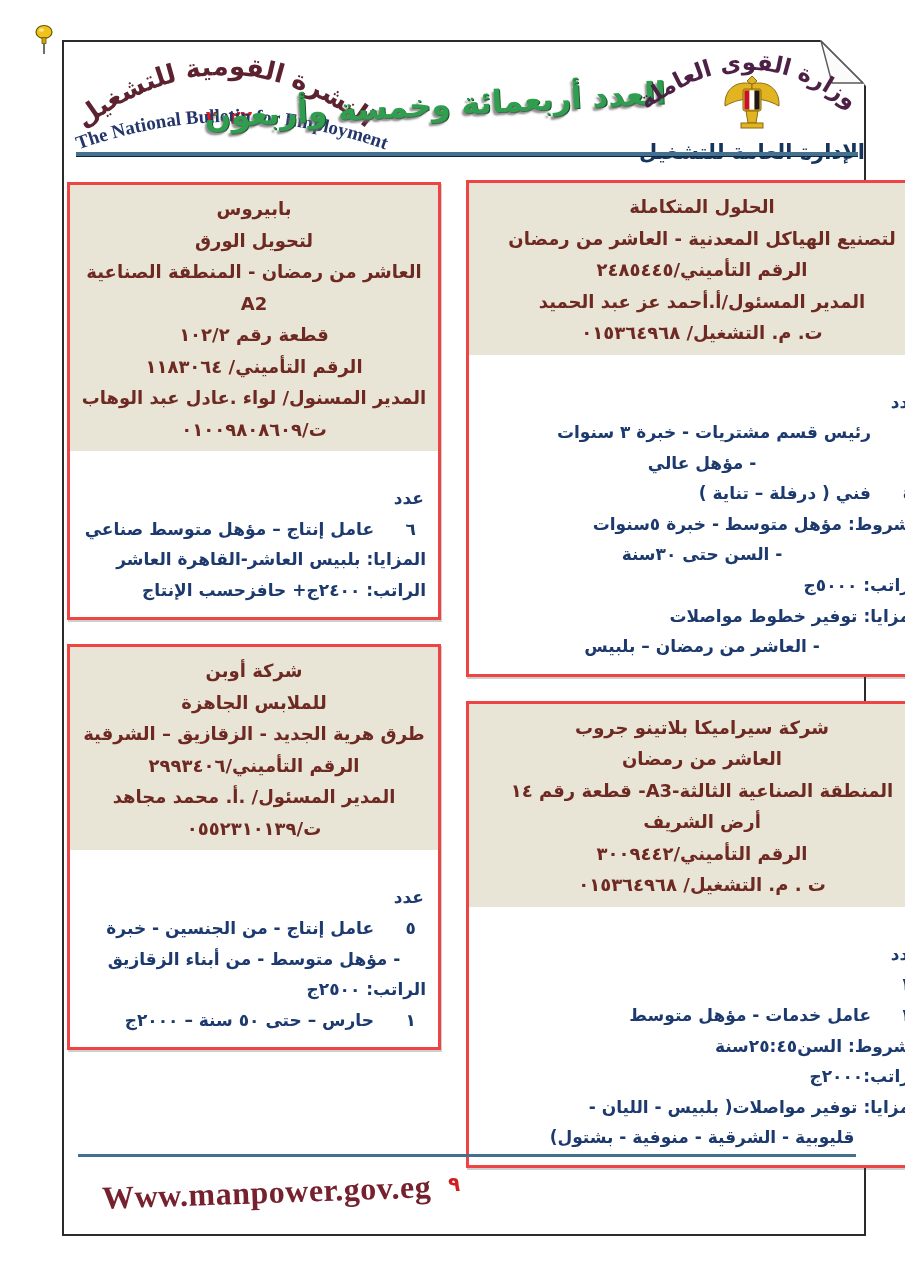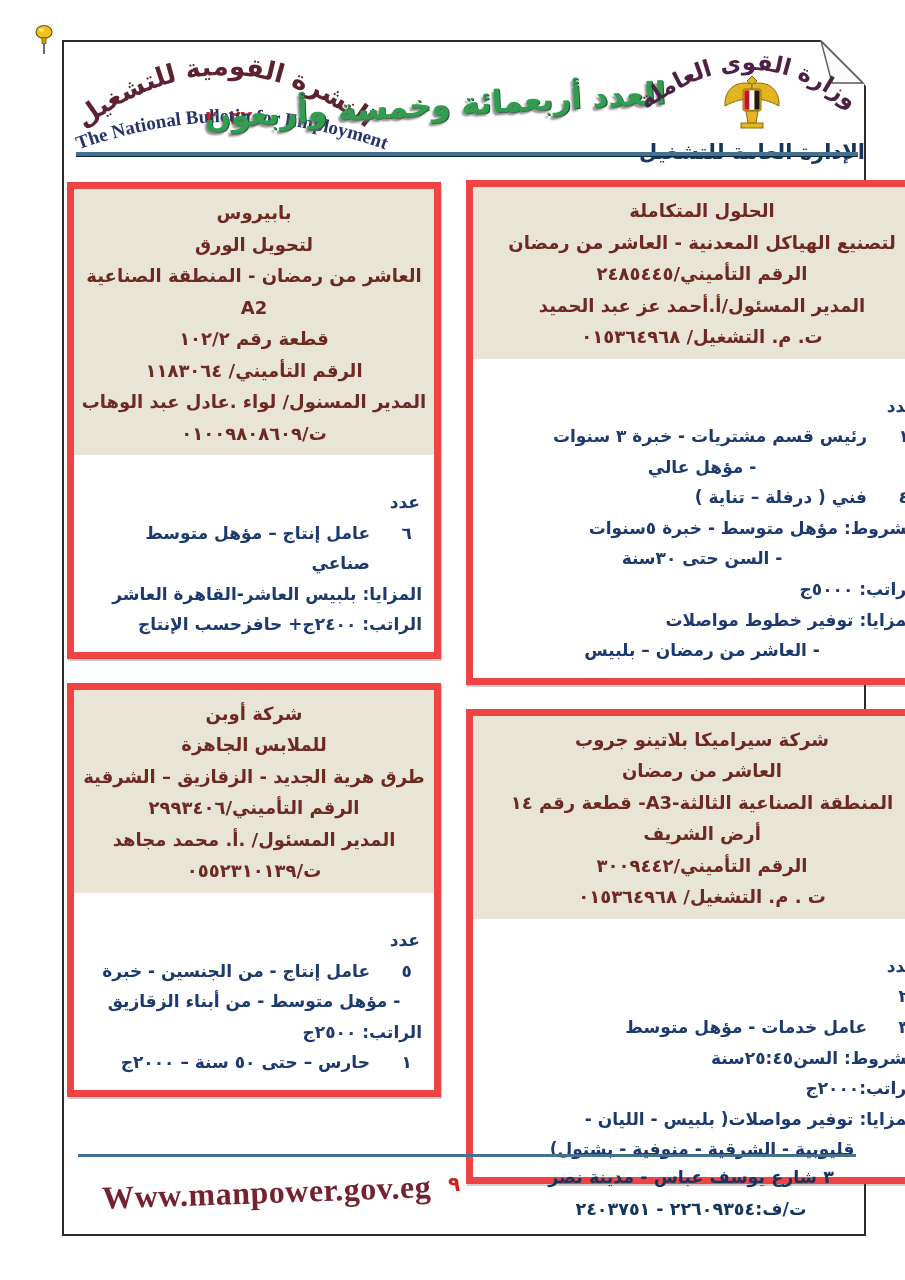--- a/index.html
+++ b/index.html
@@ -22,21 +22,21 @@
   }
   .hdr-right-svg{position:absolute;right:0px;top:0px;}
   .hdr-rule{position:absolute;left:12px;right:6px;top:110px;height:4px;
     background:#44718f;border-bottom:1px solid #10263a;}
   
   .curl{position:absolute;top:-2px;right:-2px;}
   .pin{position:absolute;left:32px;top:24px;z-index:9;}
   
   .col-left{position:absolute;left:3px;top:140px;width:374px;}
   .col-right{position:absolute;left:402px;top:138px;width:472px;}
-  .box{border:7px solid #ef4444;background:#fff;margin-bottom:24px;
+  .box{border:3px solid #ef4444;background:#fff;margin-bottom:24px;
     box-shadow:1px 2px 0 rgba(60,60,50,0.25);}
   .box-header{
     background:#e9e5d6;color:#6e2a22;font-weight:bold;text-align:center;
     font-size:18px;line-height:1.75;padding:8px 6px 6px;direction:rtl;
   }
   .box-body{
     padding:4px 12px 12px;color:#1d3a6e;font-weight:bold;font-size:17px;
     line-height:1.8;direction:rtl;text-align:right;background:#fff;margin-top:28px;
   }
   .count{padding-right:2px;}
@@ -214,20 +214,16 @@
         <div>الشروط: السن٢٥:٤٥سنة</div>
         <div>الراتب:٢٠٠٠ج</div>
         <div>المزايا: توفير مواصلات( بلبيس - الليان -</div>
         <div class="ctr">قليوبية - الشرقية - منوفية - بشتول)</div>
       </div>
     </div>
 
   </div>
 
   <div class="ft-rule"></div>
-  <div class="ft-address">
-    <div>٣ شارع يوسف عباس - مدينة نصر</div>
-    <div>ت/ف:٢٢٦٠٩٣٥٤ - ٢٤٠٣٧٥١</div>
-  </div>
   <div class="ft-page">٩</div>
   <div class="ft-url">Www.manpower.gov.eg</div>
 
 </div>
 
 </body></html>

